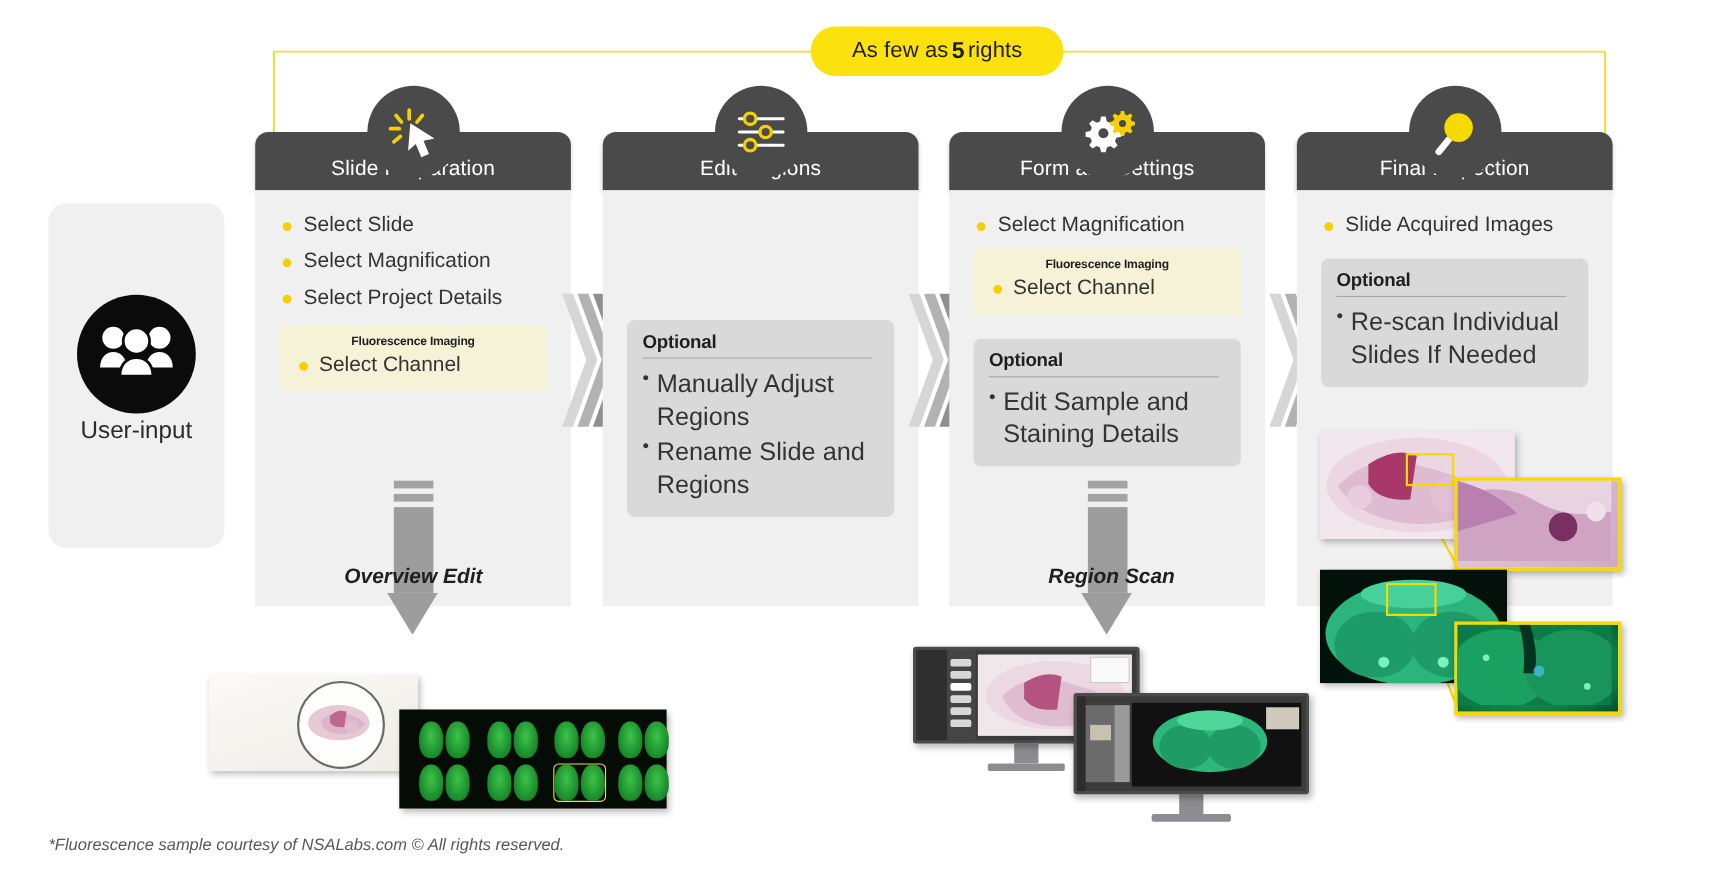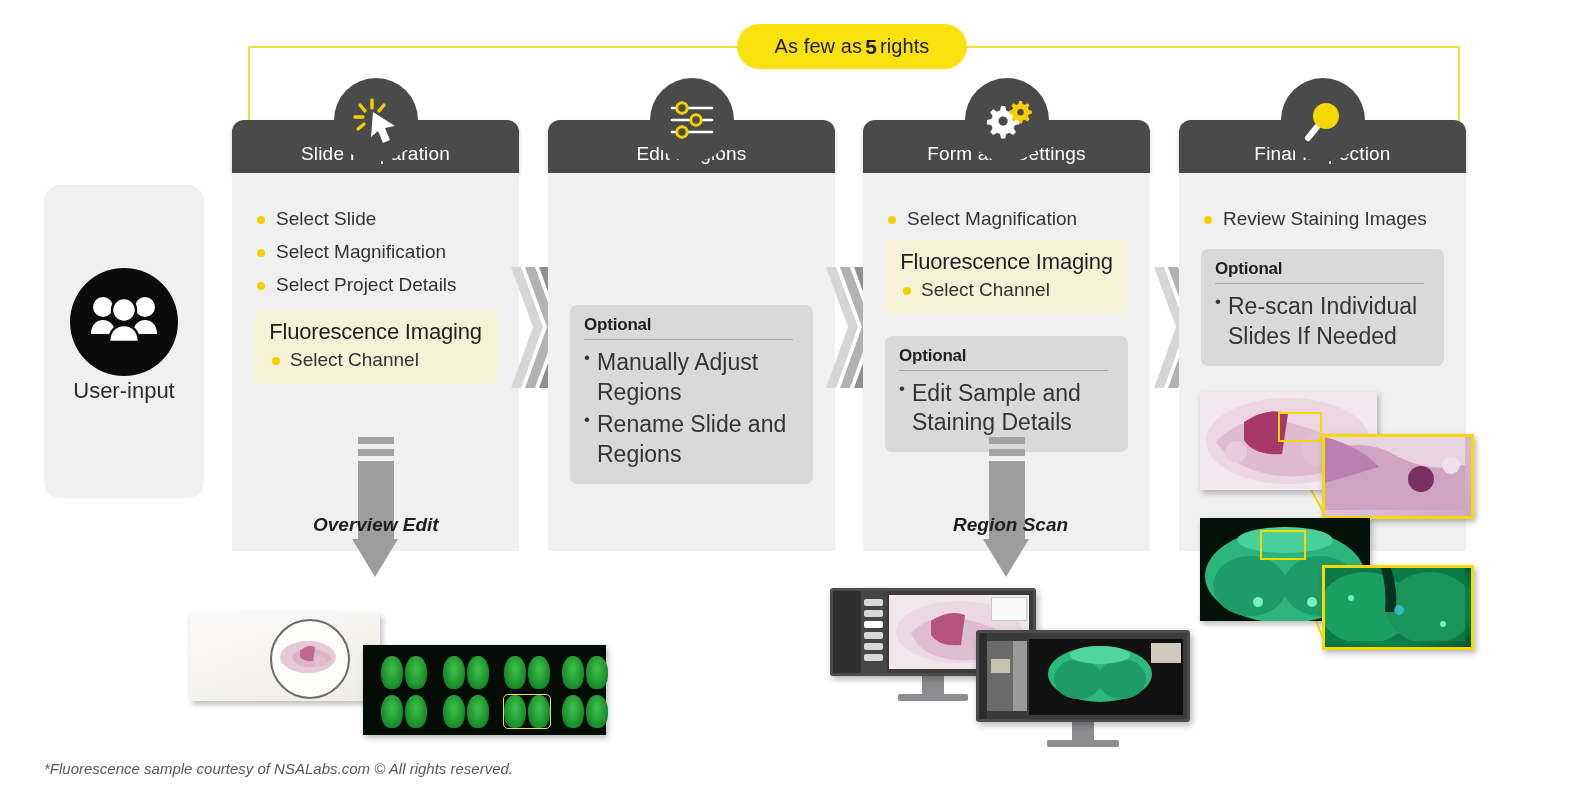--- a/index.html
+++ b/index.html
@@ -54,39 +54,39 @@
   }
   .badge{
     position:absolute;left:50%;transform:translateX(-50%);
     top:-42px;width:84px;height:84px;border-radius:50%;
     background:#4a4a4a;
     display:flex;align-items:center;justify-content:center;
   }
   .badge svg{display:block;}
   .col .body{
     background:#f0f0f0;height:378px;position:relative;
-    box-sizing:border-box;padding:34px 22px 0 22px;
+    box-sizing:border-box;padding:20px 22px 0 22px;
   }
 
   ul.dots{list-style:none;margin:0;padding:0;}
   ul.dots li{
     position:relative;padding-left:22px;margin-bottom:9px;
     font-size:19px;color:#333;line-height:1.25;
   }
   ul.dots li:before{
     content:"";position:absolute;left:3px;top:9px;width:8px;height:8px;
     border-radius:50%;background:#f5cf00;
   }
 
   .fluo{
     background:#f6f2d7;border-radius:3px;padding:9px 12px 12px 12px;
     margin-top:14px;
   }
   .fluo .fhead{
-    font-size:22px;font-weight:normal;color:#1f1f1f;text-align:center;
+    font-size:11px;font-weight:bold;color:#1f1f1f;text-align:center;
     margin-bottom:3px;letter-spacing:-.2px;
   }
   .fluo ul.dots li{margin-bottom:0;padding-left:24px;}
   .fluo ul.dots li:before{left:6px;}
 
   .optional{
     background:#d9d9d9;border-radius:7px;padding:10px 14px 12px 14px;
   }
   .optional .ohead{
     font-size:17px;font-weight:bold;color:#1f1f1f;letter-spacing:-.2px;
@@ -324,21 +324,21 @@
       <div class="badge">
         <svg width="46" height="46" viewBox="0 0 46 46">
           <path d="M17 30 L8 41" stroke="#ffffff" stroke-width="6" stroke-linecap="round"></path>
           <circle cx="26" cy="19" r="13" fill="#f5d900"></circle>
         </svg>
       </div>
       <div class="title">Final Inspection</div>
     </div>
     <div class="body">
       <ul class="dots">
-        <li>Review Staining Images</li>
+        <li>Slide Acquired Images</li>
       </ul>
       <div class="optional" style="margin-top:18px;">
         <div class="ohead">Optional</div>
         <div class="orule"></div>
         <ul class="bul">
           <li>Re-scan Individual Slides If Needed</li>
         </ul>
       </div>
     </div>
   </div>

